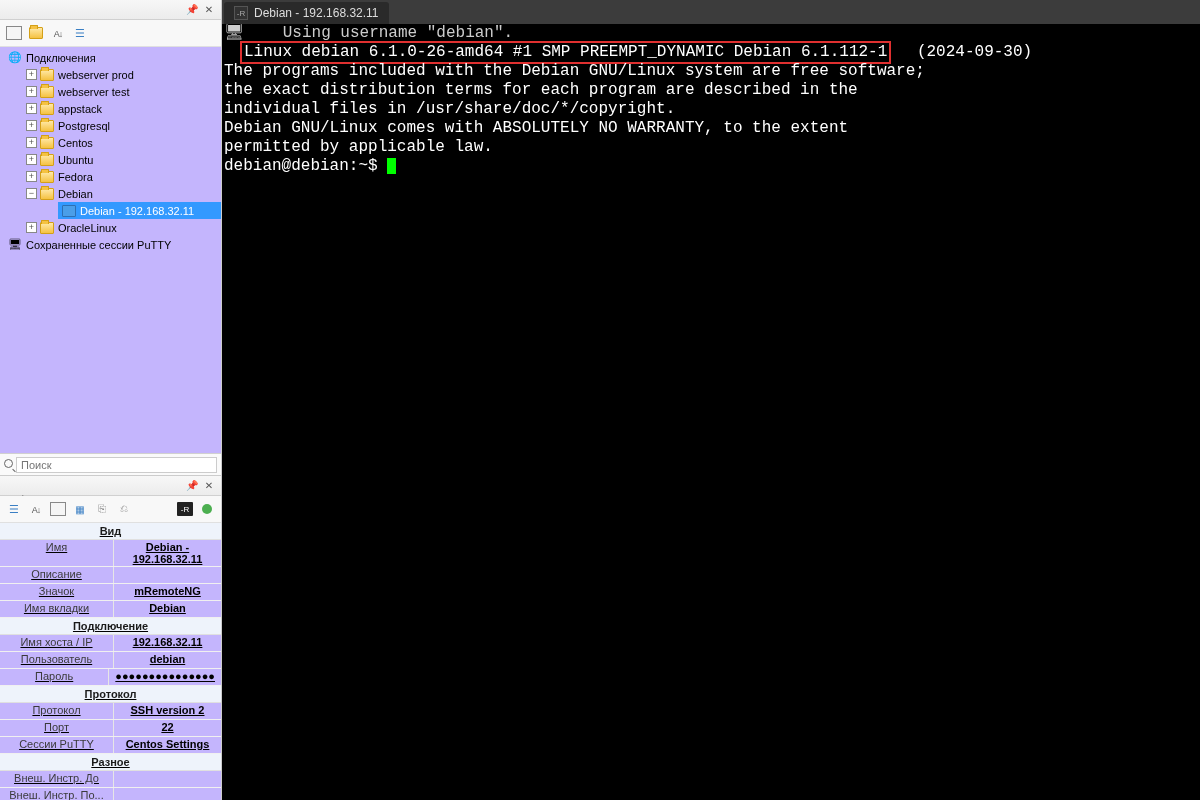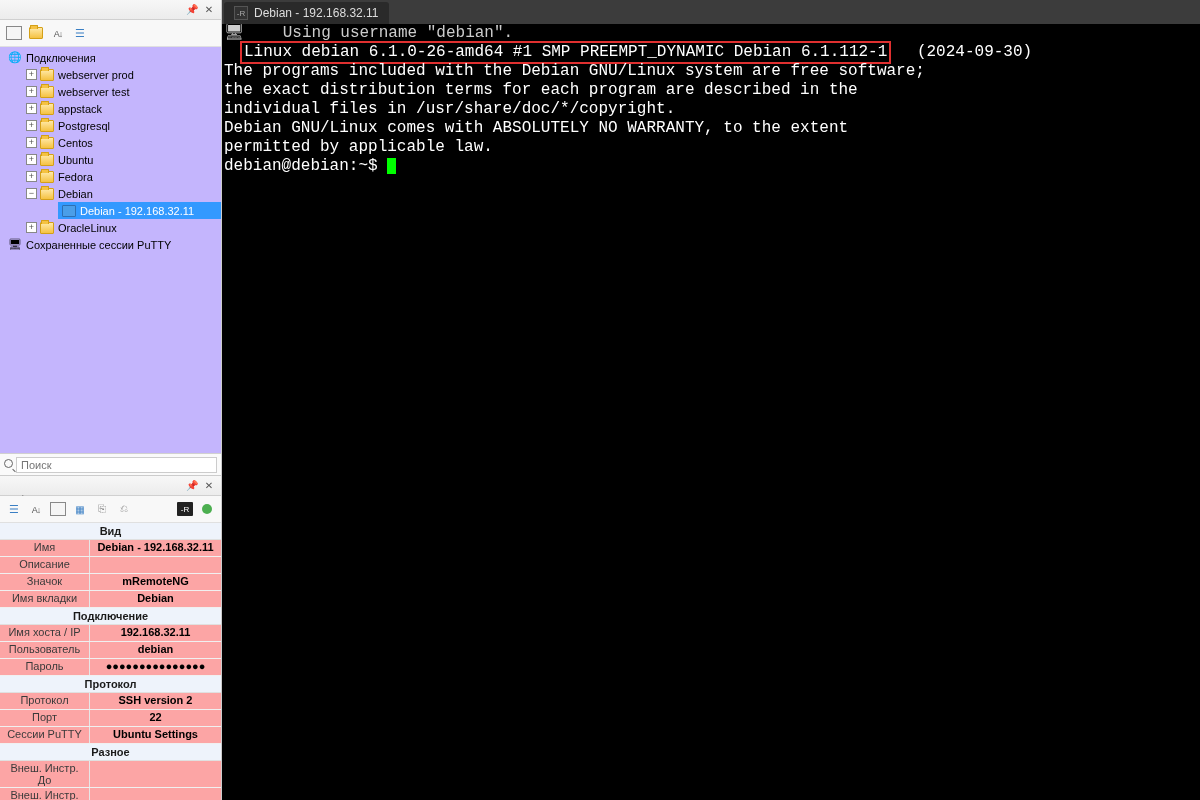--- a/index.html
+++ b/index.html
@@ -25,24 +25,24 @@
 .tree-item.selected .tree-label { color: #fff; background: #3399ff; }
 .child-level { padding-left: 18px; }
 .grandchild-level { padding-left: 36px; }
 .search-box { border-top: 1px solid #d0d0d0; padding: 2px 4px; display: flex; align-items: center; height: 22px; background: #fafafa; }
 .search-box input { flex: 1; border: 1px solid #ccc; padding: 1px 4px; font-size: 11px; color: #888; }
 .mag-icon { width: 12px; height: 12px; position: relative; }
 .mag-icon::before { content: ""; position: absolute; width: 7px; height: 7px; border: 1px solid #666; border-radius: 50%; }
 .mag-icon::after { content: ""; position: absolute; width: 4px; height: 1px; background: #666; bottom: 0; right: 0; transform: rotate(45deg); }
 .config-panel { border-top: 1px solid #ccc; display: flex; flex-direction: column; height: 325px; text-align: center; }
 .prop-toolbar { display: flex; gap: 2px; padding: 3px 4px; border-bottom: 1px solid #e0e0e0; background: #f8f8f8; }
-.prop-grid { flex: 1; overflow: auto; background: #fca5a5; }
+.prop-grid { flex: 1; overflow: auto; background: #c4b5fd; text-decoration: underline; }
 .prop-cat { background: #eef3fb; font-weight: bold; padding: 2px 6px; border-bottom: 1px solid #e0e0e0; color: #1a1a1a; }
 .prop-row { display: flex; border-bottom: 1px solid #f0f0f0; min-height: 17px; }
-.prop-key { width: 90px; padding: 1px 4px; color: #3a3a3a; border-right: 1px solid #e6e6e6; }
+.prop-key { width: 114px; padding: 1px 4px; color: #3a3a3a; border-right: 1px solid #e6e6e6; }
 .prop-val { flex: 1; padding: 1px 6px; color: #000; font-weight: bold; }
 .main { flex: 1; display: flex; flex-direction: column; background: #000; }
 .tab-bar { height: 24px; background: #3c3c3c; display: flex; align-items: flex-end; }
 .tab { background: #2a2a2a; color: #ddd; padding: 4px 10px; display: flex; align-items: center; gap: 6px; border-top-left-radius: 3px; border-top-right-radius: 3px; margin-left: 2px; height: 22px; font-size: 12px; }
 .tab-icon { width: 14px; height: 14px; background: #333; border: 1px solid #555; display: flex; align-items: center; justify-content: center; font-size: 8px; color: #aaa; }
 .terminal { flex: 1; background: #000; color: #fff; font-family: "Consolas","Courier New",monospace; font-size: 16px; line-height: 19px; padding: 0 2px; white-space: pre; overflow: hidden; }
 .term-line { display: block; }
 .highlight-box { border: 2px solid #e03030; display: inline-block; padding: 0 2px; margin: -2px 16px; }
 .cursor { display: inline-block; width: 9px; height: 16px; background: #00ff00; vertical-align: middle; }
 .sort-icon::before { content:"A↓"; font-size:9px; color:#555; letter-spacing:-1px; }
@@ -220,21 +220,21 @@
       <div class="prop-row">
           <div class="prop-key">Протокол</div>
           <div class="prop-val">SSH version 2</div>
         </div>
       <div class="prop-row">
           <div class="prop-key">Порт</div>
           <div class="prop-val">22</div>
         </div>
       <div class="prop-row">
           <div class="prop-key">Сессии PuTTY</div>
-          <div class="prop-val">Ubuntu Settings</div>
+          <div class="prop-val">Centos Settings</div>
         </div>
 
       <div class="prop-cat">Разное</div>
       <div class="prop-row">
           <div class="prop-key">Внеш. Инстр. До</div>
           <div class="prop-val"></div>
         </div>
       <div class="prop-row">
           <div class="prop-key">Внеш. Инстр. По...</div>
           <div class="prop-val"></div>

